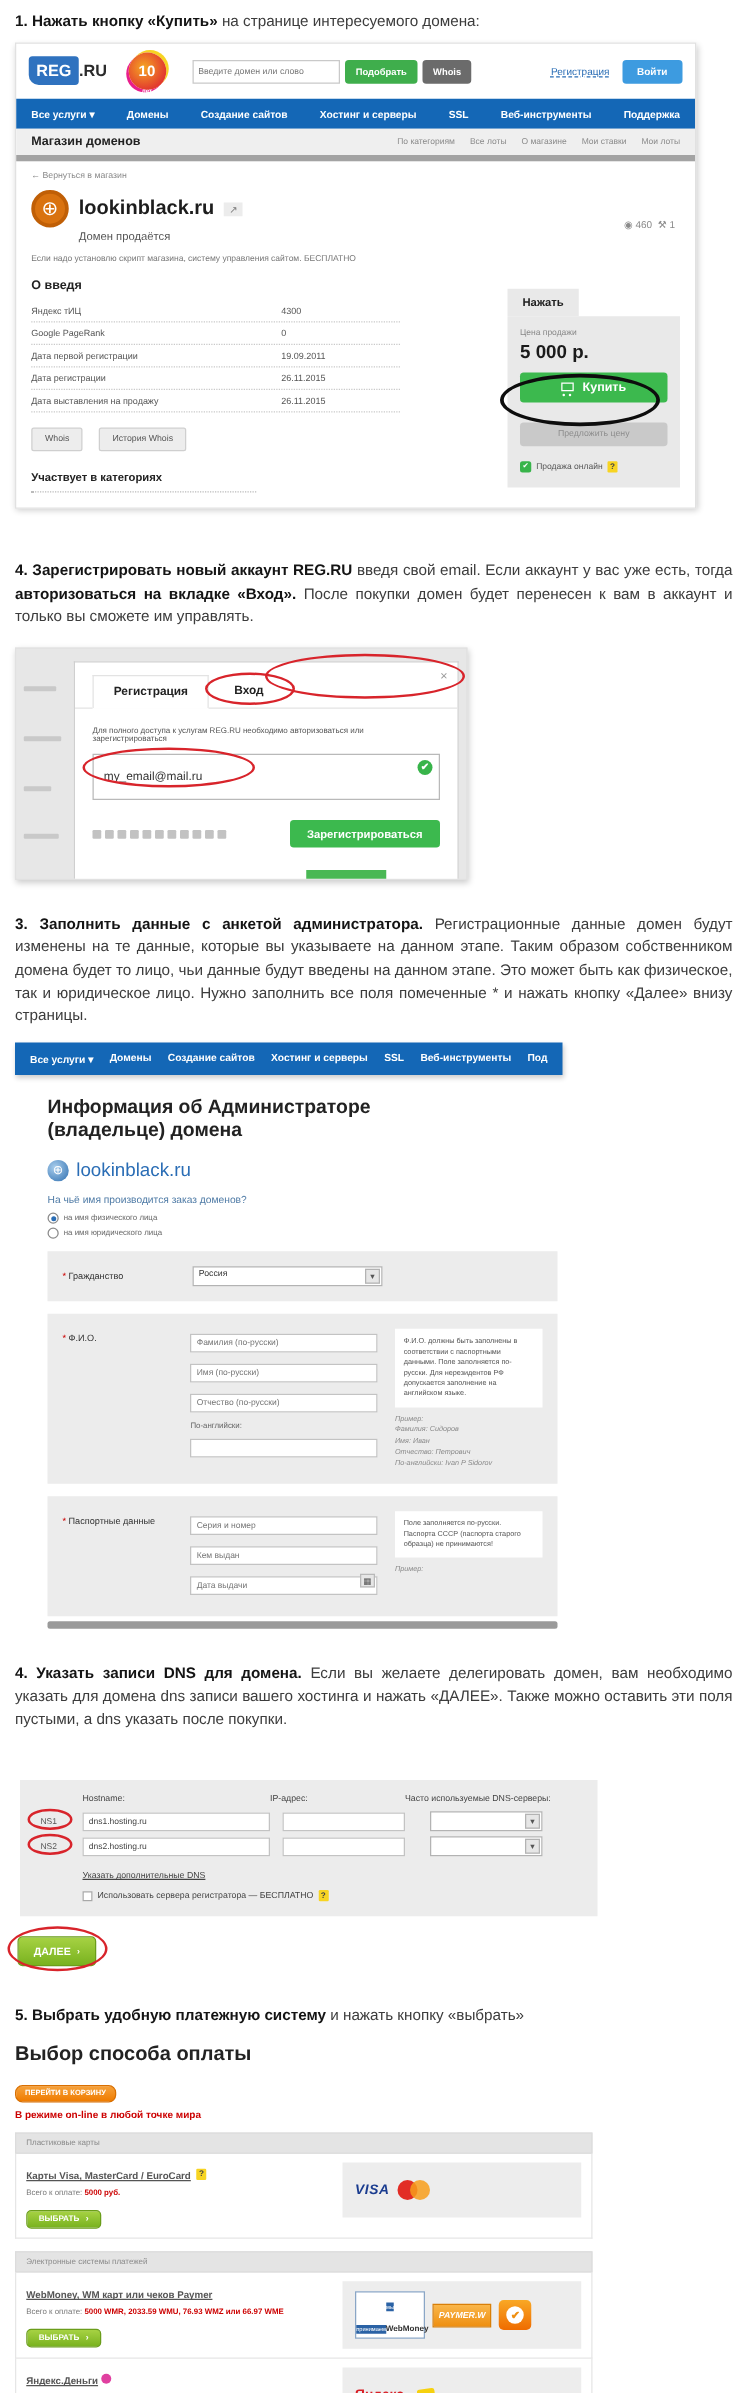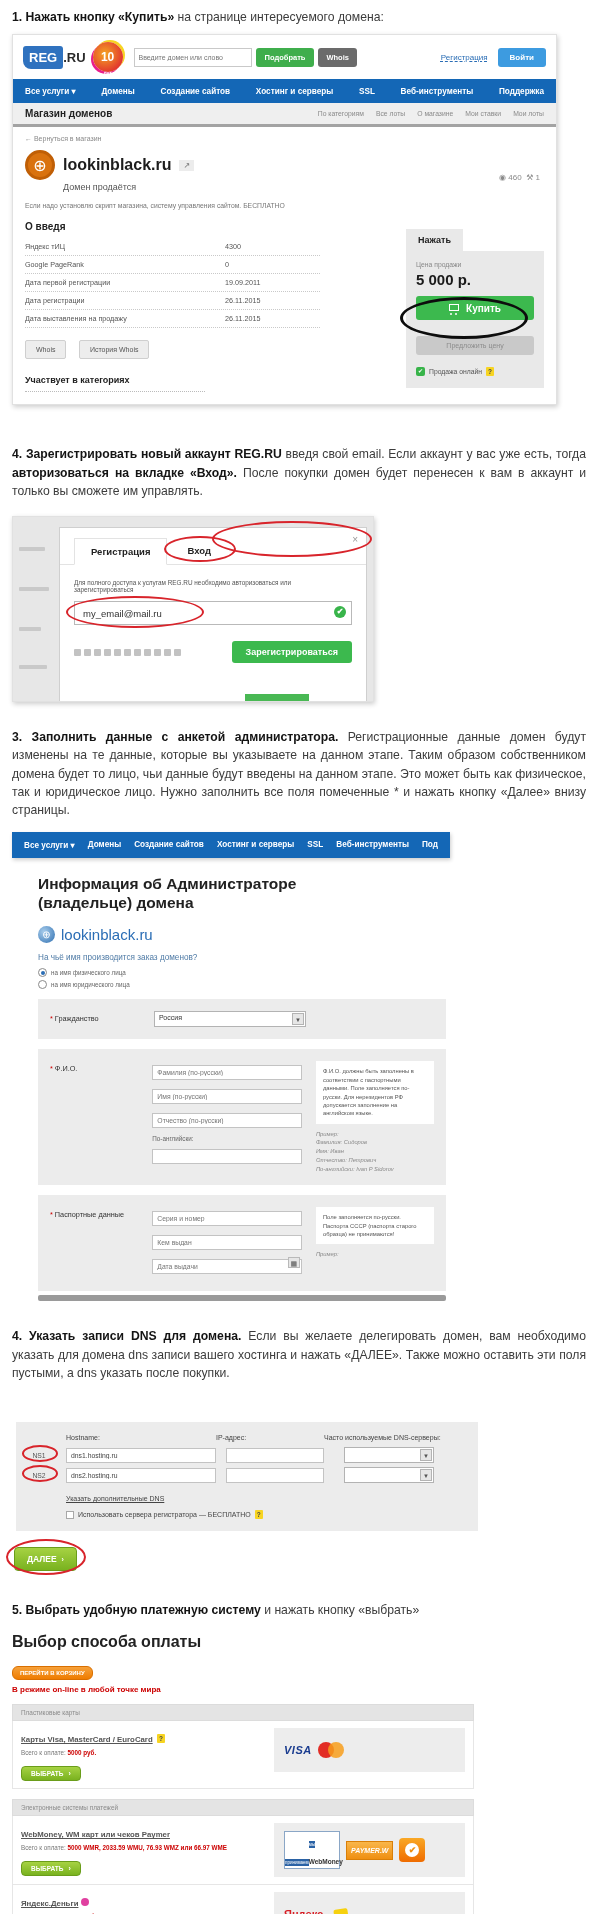--- a/index.html
+++ b/index.html
@@ -12,34 +12,34 @@
 .black-oval{position:absolute;border:3px solid #0d0d0d;border-radius:50%;pointer-events:none;z-index:5}
 .qmark{display:inline-block;background:#f7d422;color:#444;font-size:6.5px;font-weight:bold;padding:0 2px;border-radius:1px;line-height:9px;vertical-align:middle}
 .okc{display:inline-block;width:12px;height:12px;border-radius:50%;background:#38b44a;color:#fff;font-size:8px;line-height:12px;text-align:center;font-weight:bold}
 .cbx{display:inline-block;width:8px;height:8px;border:1px solid #a8a8a8;background:#fff;vertical-align:middle}
 .radio{display:inline-block;width:9px;height:9px;border:1px solid #8a8a8a;border-radius:50%;background:#fff;vertical-align:middle;position:relative}
 .radio.on::after{content:"";position:absolute;left:2px;top:2px;width:4px;height:4px;border-radius:50%;background:#2a6db5}
 .tin{border:1px solid #c3c3c3;background:#fff;font-size:6.8px;color:#999;padding:2px 4px;height:15px;font-family:"Liberation Sans",sans-serif}
 .sel{position:relative;background:#fff;border:1px solid #b3b3b3;height:16px;font-size:7px;color:#333;padding:2px 16px 0 4px}
 .sel .car{position:absolute;right:1px;top:1px;width:12px;height:12px;background:#e6e6e6;border:1px solid #b3b3b3;font-size:6px;text-align:center;line-height:12px;color:#555}
 
-.s1-header{display:flex;align-items:center;padding:7px 10px;gap:7px}
+.s1-header{display:flex;align-items:center;padding:7px 10px;gap:17px}
 .logo-box{background:#2f72bf;color:#fff;font-weight:bold;font-size:13px;padding:4px 6px;border-radius:3px 3px 3px 8px}
 .logo-ru{color:#2b2b2b;font-weight:bold;font-size:13px}
 .badge10{width:30px;height:30px;border-radius:50%;background:radial-gradient(circle at 40% 40%,#f5a623,#e23a2e 70%);color:#fff;font-weight:bold;font-size:12px;text-align:center;line-height:30px;box-shadow:2px -2px 0 #f7d422, -2px 2px 0 #e91e8c}
 .badge10 i{font-style:normal;font-size:5px;display:block;margin-top:-14px}
 .s1-search{display:flex;align-items:center;gap:4px;margin-left:4px}
 .s1-search input{width:118px;height:19px;border:1px solid #c9c9c9;font-size:7px;padding:0 4px;color:#999}
 .btn-green-s{background:#3fae4c;color:#fff;font-weight:bold;font-size:7.5px;padding:5px 9px;border-radius:3px;border:none}
 .btn-dark-s{background:#6b6b6b;color:#fff;font-weight:bold;font-size:7.5px;padding:5px 8px;border-radius:3px;border:none}
 .s1-auth{margin-left:auto;display:flex;align-items:center;gap:10px}
 .link-dot{color:#2a6db5;font-size:8px;text-decoration:underline;text-decoration-style:dashed}
 .btn-login{background:#3d9be0;color:#fff;font-weight:bold;font-size:8px;padding:5px 12px;border-radius:3px;border:none}
 .s1-nav{background:#1467b6;display:flex;justify-content:space-between;align-items:center;padding:7px 12px;color:#fff;font-size:8.2px;font-weight:bold}
-.s1-sub{background:#efefef;display:flex;align-items:center;padding:5px 12px;border-bottom:3px solid #a3a3a3}
+.s1-sub{background:#efefef;display:flex;align-items:center;padding:5px 12px;border-bottom:5px solid #a3a3a3}
 .s1-sub .ttl{font-size:10px;font-weight:bold;color:#222}
 .s1-sub .tabs{margin-left:auto;display:flex;gap:12px;font-size:6.8px;color:#8a8a8a}
 .s1-body{padding:8px 12px 12px;position:relative}
 .backlink{font-size:7px;color:#8a8a8a}
 .domain-row{display:flex;align-items:center;gap:8px;margin:8px 0 0}
 .globe1{width:30px;height:30px;border-radius:50%;background:#d9720f;border:3px solid #c05f06;color:#fff;font-size:16px;text-align:center;line-height:25px;flex:none}
 .domain-name{font-size:16px;font-weight:bold;color:#1d1d1d}
 .extbox{font-size:8px;background:#ececec;color:#777;padding:1px 4px}
 .stats{position:absolute;right:16px;top:46px;font-size:8px;color:#8a8a8a}
 .dstatus{font-size:9px;color:#555;margin:2px 0 0 38px}
@@ -66,21 +66,21 @@
 
 .shot2{width:362px;height:186px;background:#e7e7e7;margin-top:16px}
 .bgbar{position:absolute;background:#c9c9c9;height:4px;border-radius:1px}
 .modal{position:absolute;left:46px;top:10px;right:6px;bottom:0;background:#fff;border:1px solid #cfcfcf;border-bottom:none}
 .mtabs{display:flex;gap:4px;padding:10px 0 0 14px;border-bottom:1px solid #e3e3e3}
 .mtab{font-size:9.5px;font-weight:bold;color:#222;padding:7px 16px}
 .mtab.active{border:1px solid #e3e3e3;border-bottom:1px solid #fff;margin-bottom:-1px;background:#fff}
 .mclose{position:absolute;right:8px;top:6px;color:#9a9a9a;font-size:10px}
 .minfo{font-size:6.4px;color:#555;margin:14px 14px 8px}
 .mrow{position:relative;margin:0 14px}
-.memail{width:100%;height:24px;border:1px solid #b9b9b9;font-size:9.5px;color:#333;padding:0 24px 0 8px;font-family:"Liberation Sans",sans-serif}
+.memail{width:100%;height:37px;border:1px solid #b9b9b9;font-size:9.5px;color:#333;padding:0 24px 0 8px;font-family:"Liberation Sans",sans-serif}
 .mok{position:absolute;right:6px;top:5px}
 .mbot{display:flex;align-items:center;margin:16px 14px 0}
 .soc{display:flex;gap:3px}
 .soc i{width:7px;height:7px;background:#c2c2c2;display:inline-block;border-radius:1px}
 .btn-reg{margin-left:auto;background:#3cb94e;color:#fff;font-weight:bold;font-size:9px;padding:6px 14px;border-radius:3px;border:none}
 .gstub{position:absolute;background:#49b854}
 
 .shot3{width:438px;margin-top:12px;border:none;box-shadow:none}
 .s3-nav{background:#1467b6;display:flex;justify-content:space-between;align-items:center;padding:8px 12px;color:#fff;font-size:8.2px;font-weight:bold;box-shadow:1px 2px 4px rgba(0,0,0,.2)}
 .s3-body{padding:16px 4px 0 26px}

